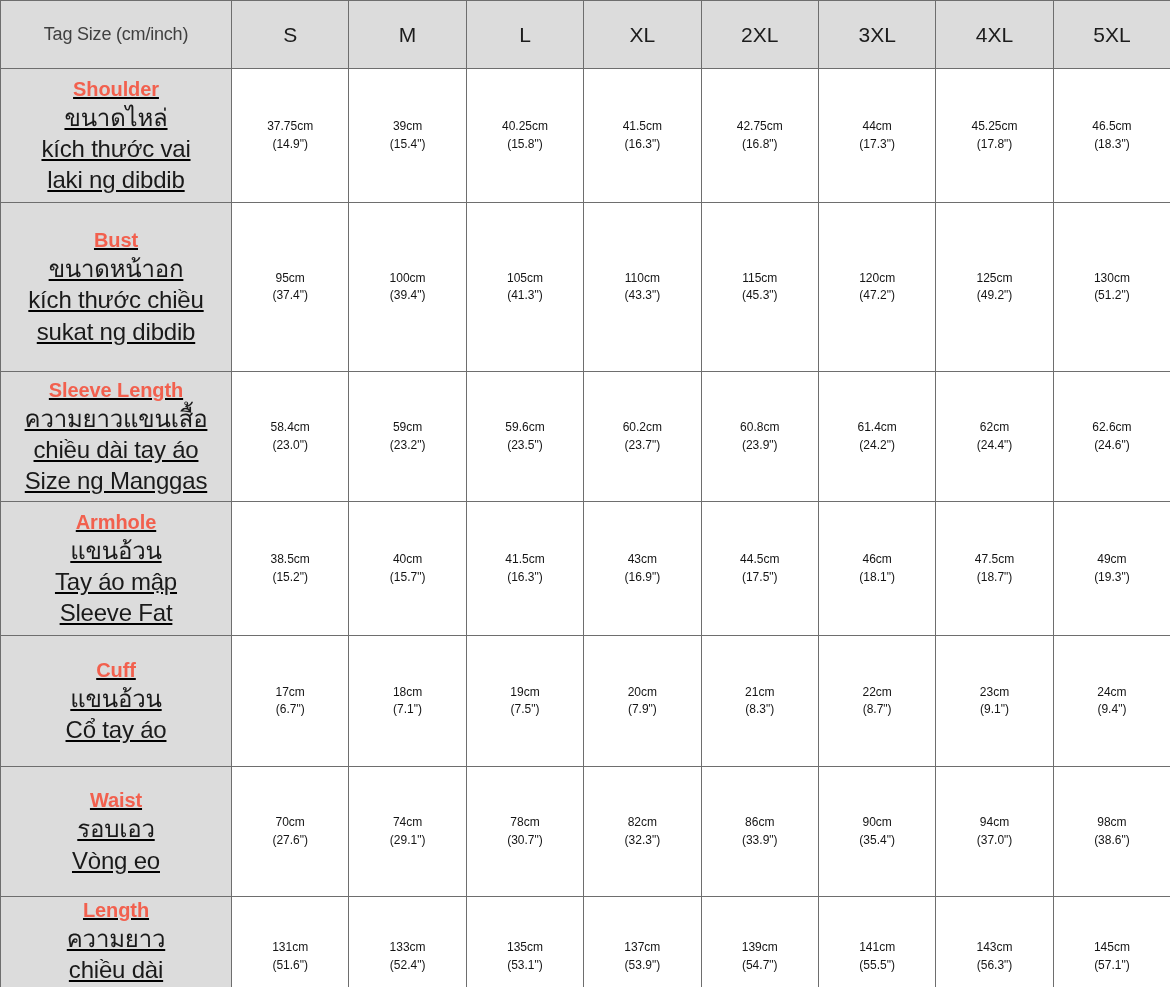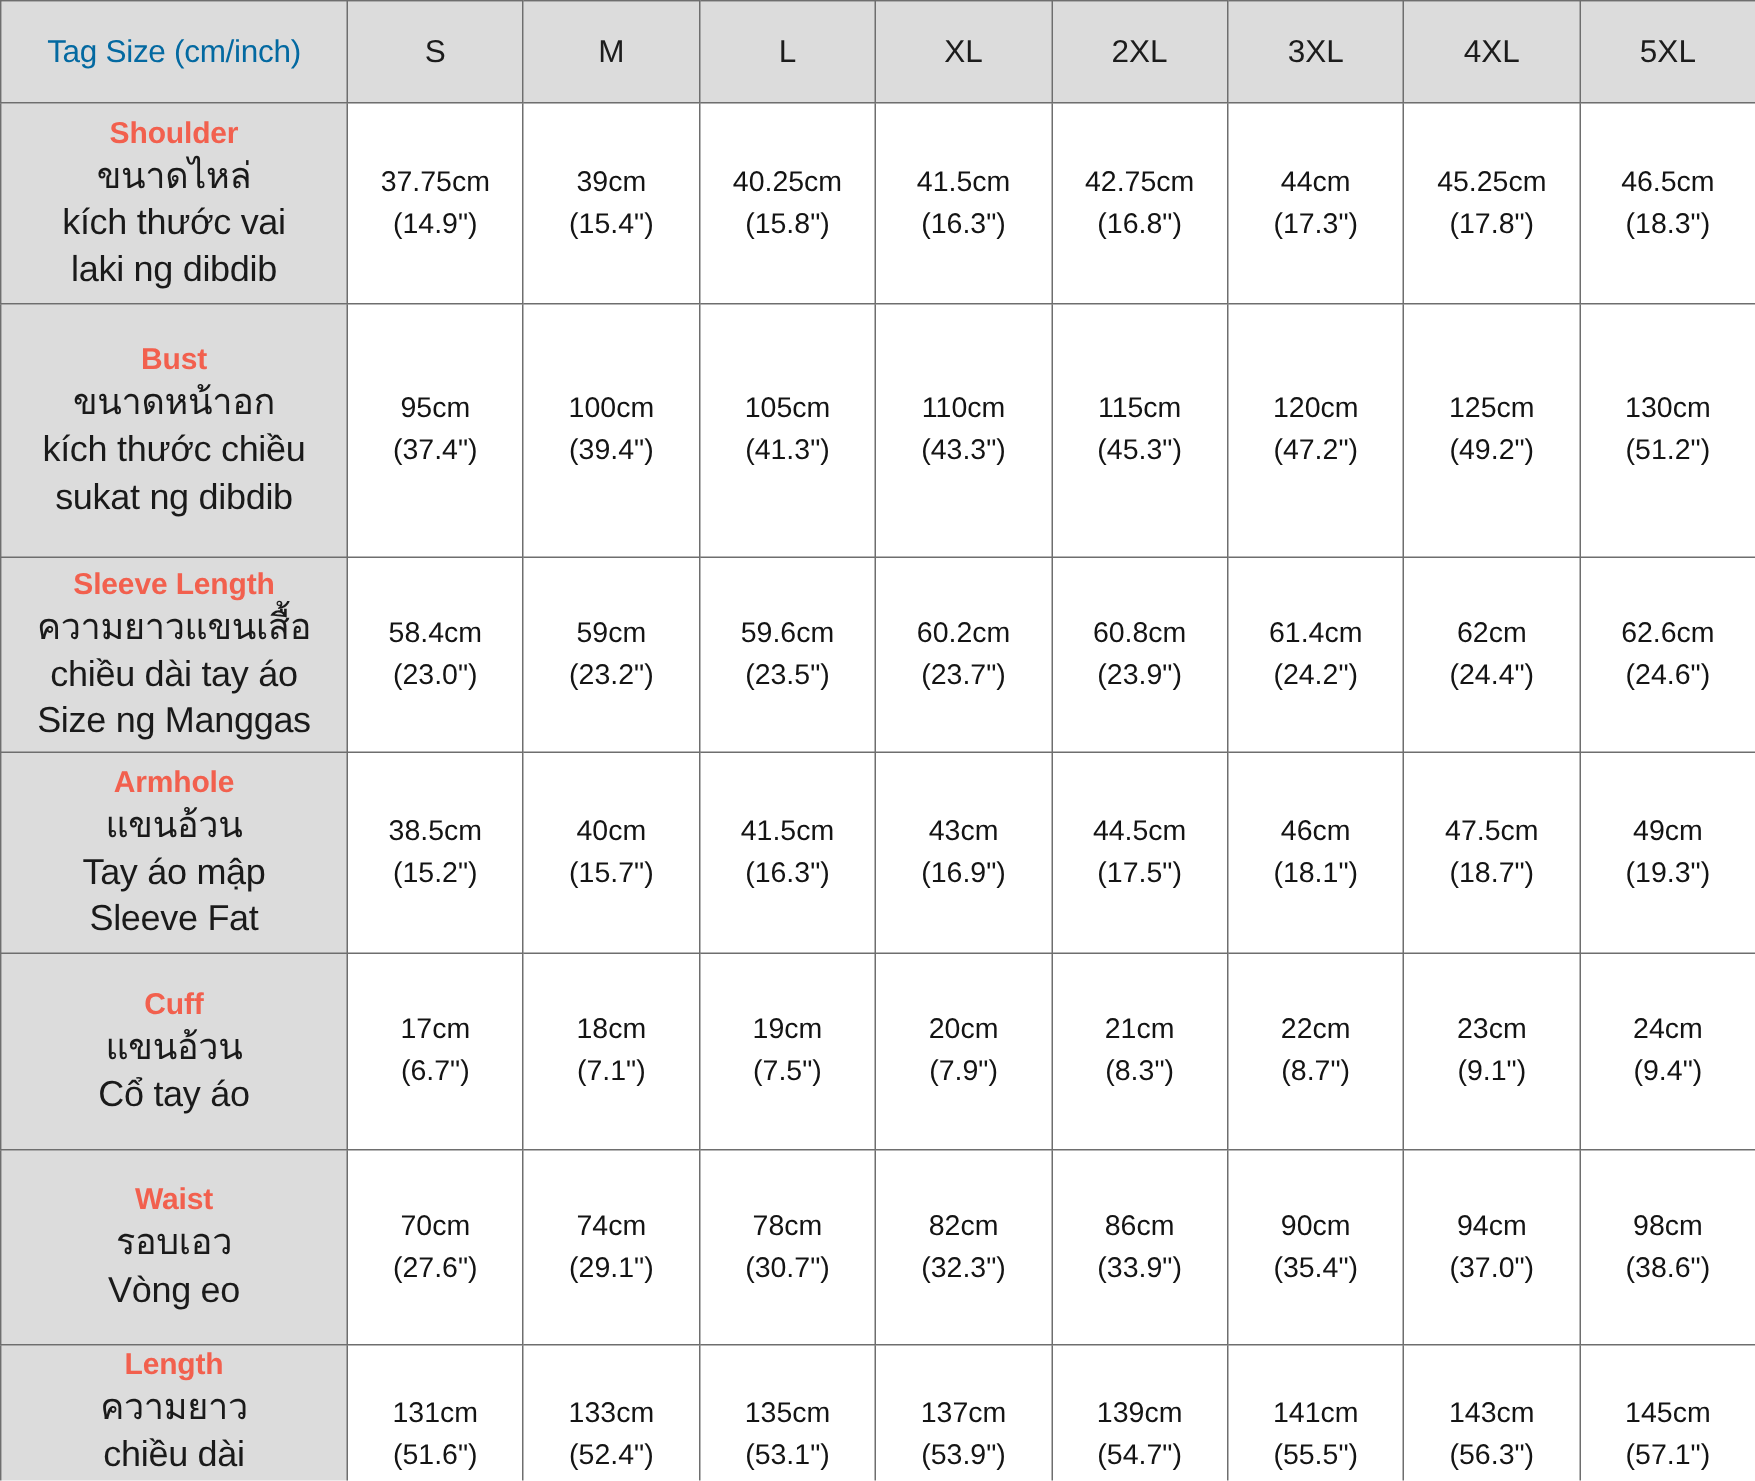--- a/index.html
+++ b/index.html
@@ -34,60 +34,61 @@
 
   
   col.label-col { width: 231px; }
   col.size-col  { width: 117.4px; }
 
   
   tr.header-row { height: 68px; }
 
   .header-cell {
     background: #dcdcdc;
-    color: #0369a1;
-    font-size: 21px;
+    color: #404040;
+    font-size: 18px;
     font-weight: bold;
     letter-spacing: -0.2px;
     padding: 0 4px;
   }
 
   .size-header {
     background: #dcdcdc;
     color: #1c1c1c;
     font-size: 21px;
     font-weight: bold;
   }
 
   
   .row-label {
     background: #dcdcdc;
     padding: 6px 4px;
     line-height: 1.30;
+    text-decoration: underline;
   }
   .label-en {
     display: block;
     color: #f2604e;
     font-size: 20px;
     font-weight: bold;
     letter-spacing: -0.1px;
   }
   .label-alt {
     display: block;
     color: #1a1a1a;
     font-size: 24px;
     font-weight: normal;
     letter-spacing: -0.2px;
   }
 
   
   .value-cell {
     background: #ffffff;
     color: #141414;
-    font-size: 19px;
+    font-size: 12px;
     font-weight: bold;
     line-height: 1.45;
     padding: 4px 2px;
   }
   .value-cm { display: block; }
   .value-in { display: block; }
 
   
   tr.r-shoulder { height: 134px; }
   tr.r-bust     { height: 169px; }

